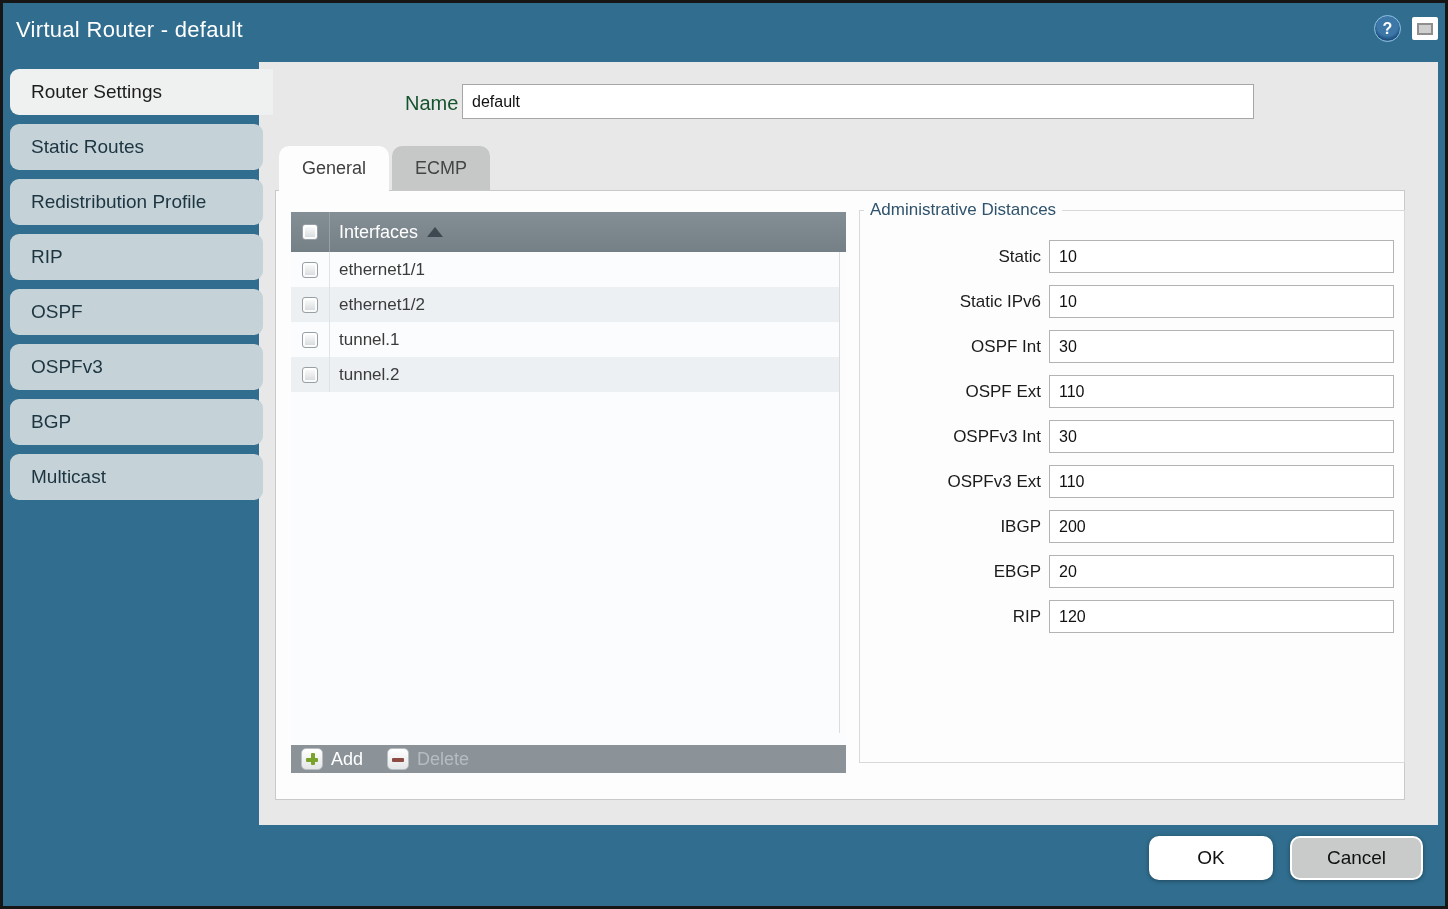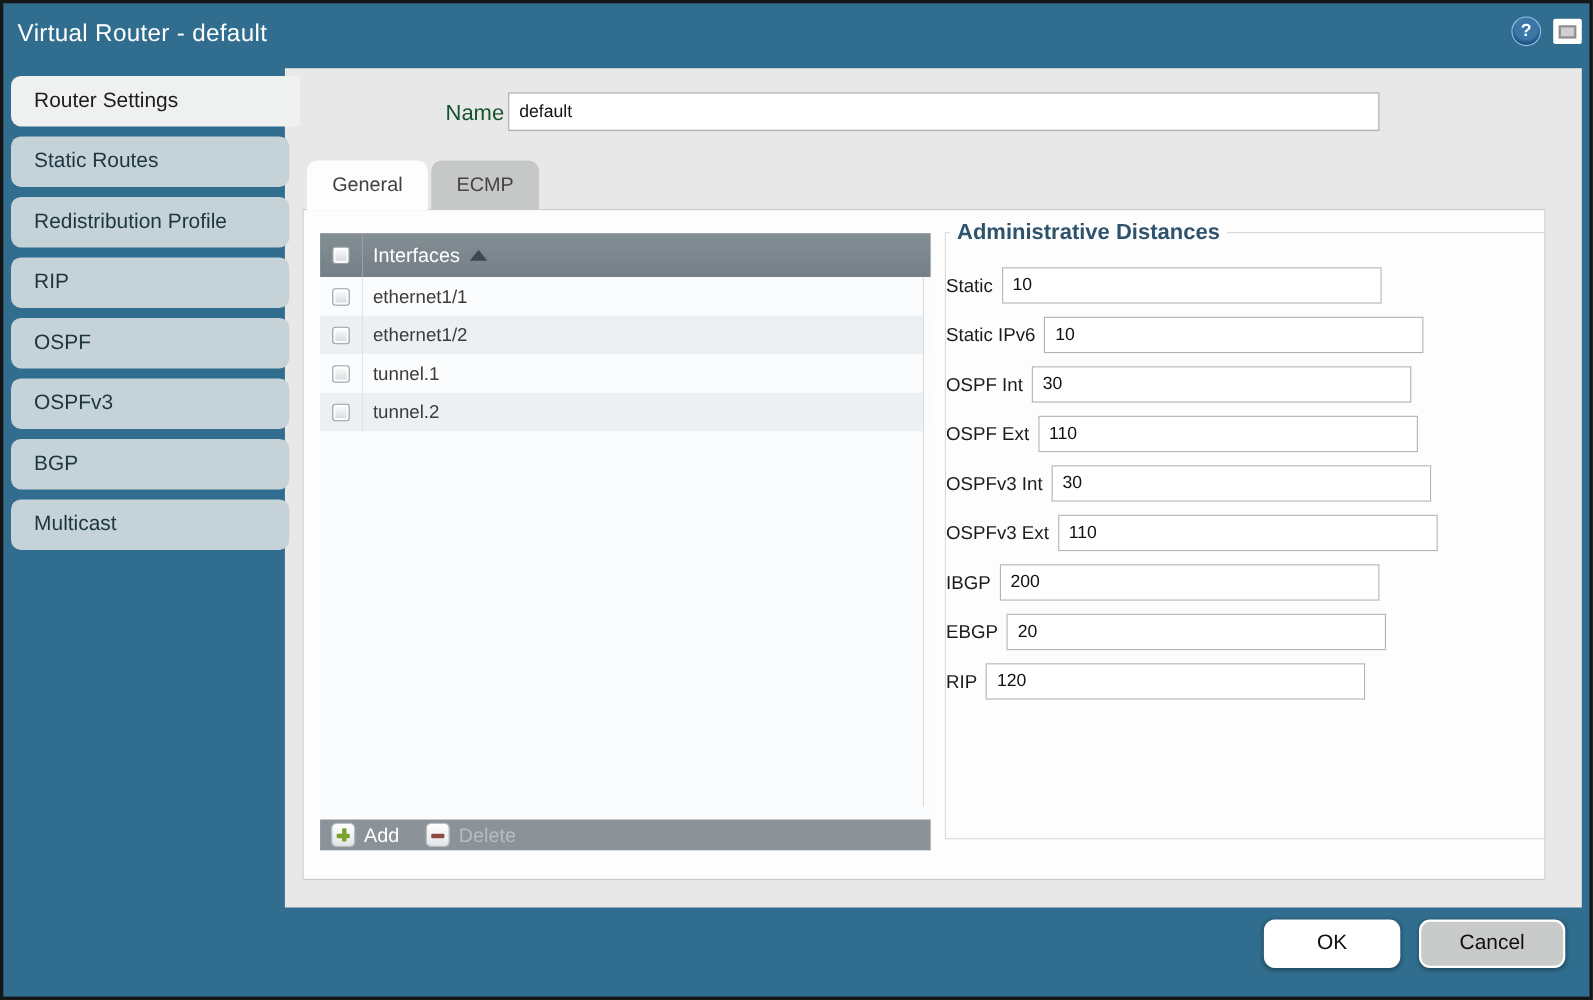--- a/index.html
+++ b/index.html
@@ -66,23 +66,23 @@
   .icon-sq { width:22px; height:22px; background:linear-gradient(#ffffff,#e3e5e6); border:1px solid #b9bec2;
     border-radius:5px; position:relative; }
   .plus::before, .plus::after { content:""; position:absolute; background:#7aa32b; border-radius:1px; }
   .plus::before { left:4px; right:4px; top:9px; height:4px; }
   .plus::after  { top:4px; bottom:4px; left:9px; width:4px; }
   .minus::before { content:""; position:absolute; background:#8e4b43; border-radius:1px; left:4px; right:4px; top:9px; height:4px; }
   .foot-btn.disabled { color:#b6bcc1; cursor:default; }
 
   
   .ad-fieldset { position:absolute; left:583px; top:9px; width:546px; height:563px; border:1px solid #d9d9d9; }
-  .ad-fieldset legend { margin-left:4px; padding:0 6px; font-size:20px; font-weight:bold; color:#2f536d; }
+  .ad-fieldset legend { margin-left:4px; padding:0 6px; font-size:17px; font-weight:normal; color:#2f536d; }
   .ad-rows { display:flex; flex-direction:column; gap:12px; padding-top:20px; }
-  .ad-row { display:flex; align-items:center; justify-content:flex-start; padding-right:10px; }
+  .ad-row { display:flex; align-items:center; justify-content:flex-end; padding-right:10px; }
   .ad-row .ad-label { font-size:17px; color:#1b1b1b; padding-right:8px; }
   .ad-row input { width:345px; height:33px; border:1px solid #b3b3b3; font-size:16px; padding:0 9px; color:#111;
     background:#fff; font-family:"Liberation Sans", sans-serif; }
 
   
   .btn { position:absolute; top:833px; height:44px; border:2px solid #ffffff; border-radius:10px; font-size:19px;
     color:#101010; text-align:center; line-height:40px; cursor:pointer; box-shadow:0 1px 4px rgba(0,0,0,.35); }
   .btn.ok     { left:1146px; width:124px; background:#ffffff; }
   .btn.cancel { left:1287px; width:133px; background:#c9cbcb; }
 </style>

